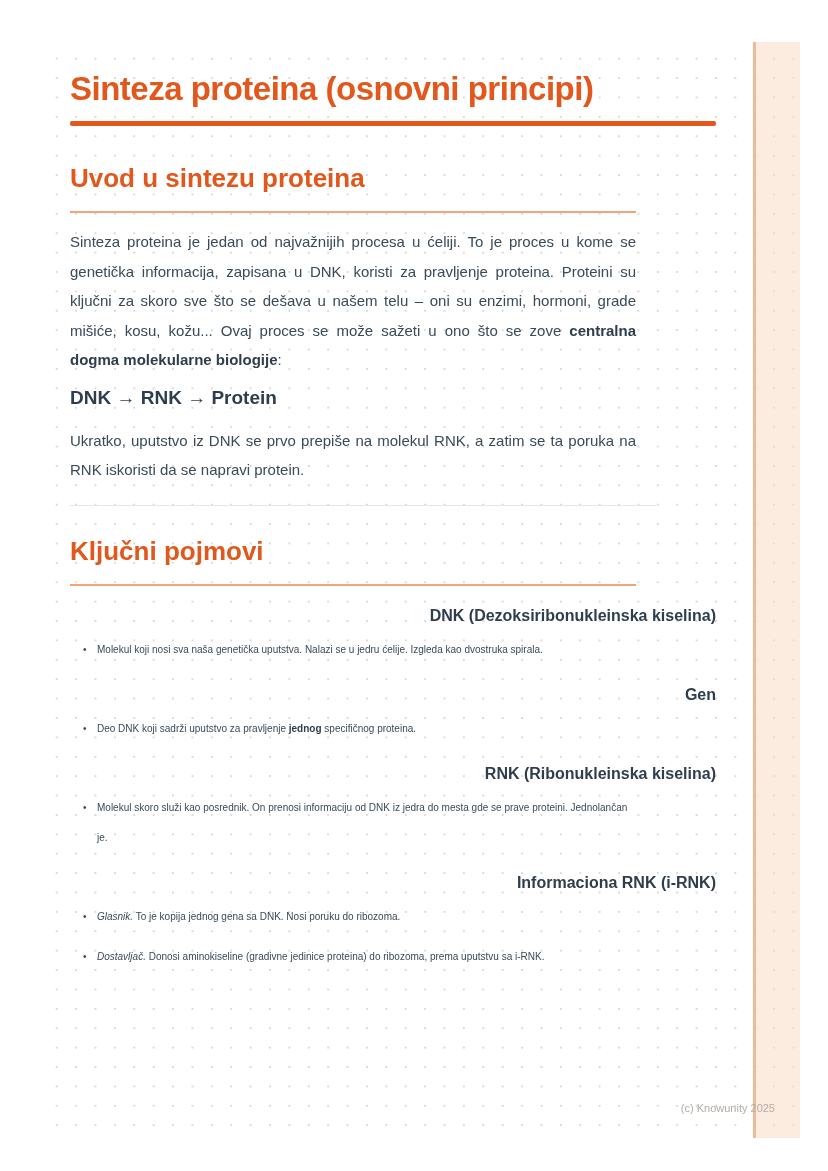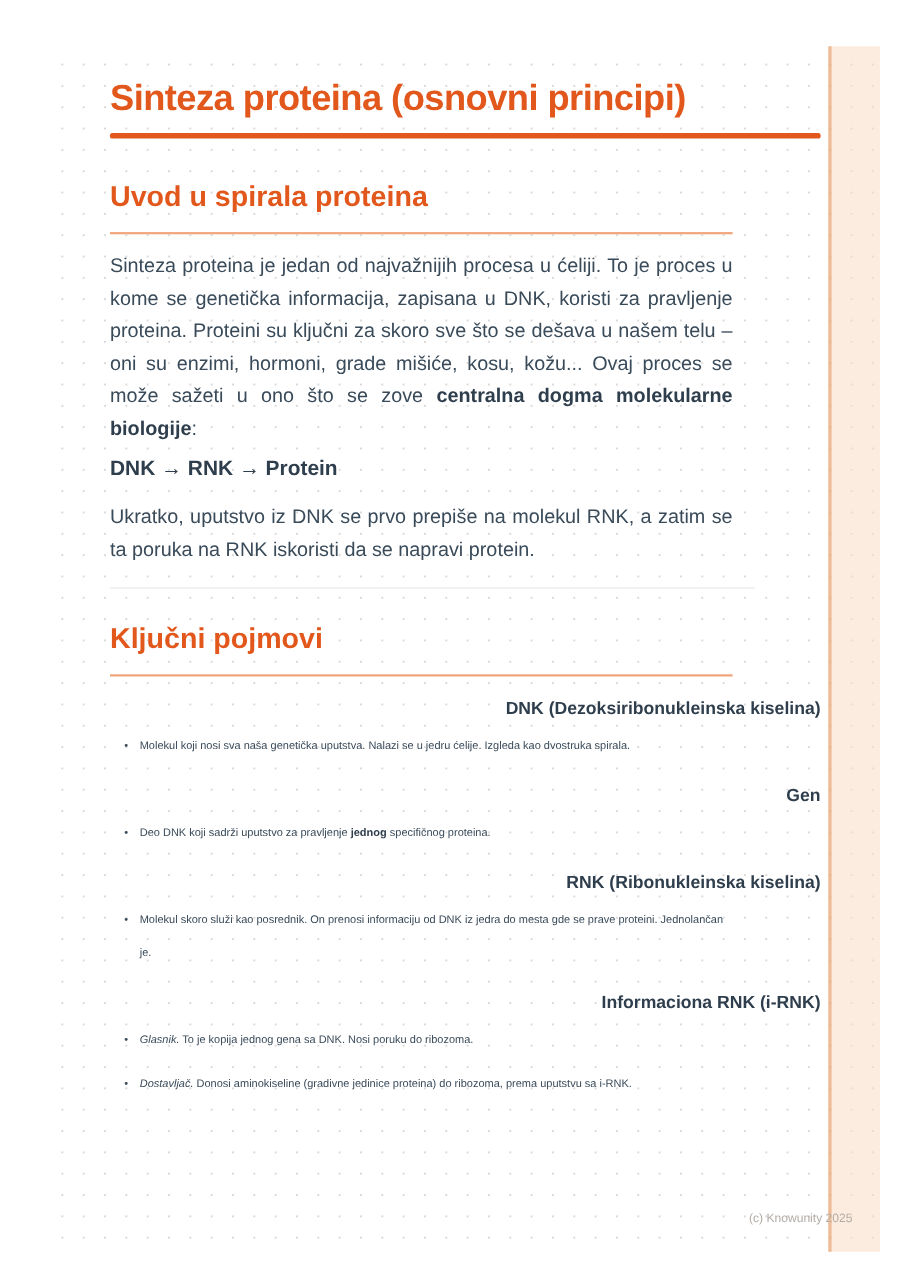--- a/index.html
+++ b/index.html
@@ -24,21 +24,20 @@
     position:absolute;
     right:0; top:0;
     width:47px; height:100%;
     background: rgba(249,220,197,0.55);
     border-left:3px solid rgba(228,148,90,0.55);
   }
   .content {
     position:absolute;
     left:28px; top:0;
     width:646px;
-    margin-left:30px;
   }
   h1 {
     margin-top:28px;
     font-size:33px;
     line-height:38px;
     letter-spacing:-0.5px;
     font-weight:bold;
     color:#E2571B;
   }
   .rule-thick {
@@ -56,21 +55,21 @@
   .h2-intro { margin-top:37px; }
   .h2-terms { margin-top:30px; }
   .rule-thin {
     margin-top:18px;
     width:566px; height:2px;
     background:#F0A478;
   }
   p.body {
     width:566px;
     margin-top:14px;
-    font-size:18px;
+    font-size:15px;
     line-height:29.5px;
     color:#394a59;
     text-align:justify;
   }
   p.dogma {
     margin-top:8px;
     font-size:19px;
     line-height:29px;
     color:#2f3e4d;
     font-weight:bold;
@@ -124,21 +123,21 @@
 
 <div class="sheet">
   <div class="strip"></div>
 
   <div class="content">
 
     <h1>Sinteza proteina (osnovni principi)</h1>
     <div class="rule-thick"></div>
 
     <section>
-      <h2 class="h2-intro">Uvod u spirala proteina</h2>
+      <h2 class="h2-intro">Uvod u sintezu proteina</h2>
       <div class="rule-thin"></div>
 
       <p class="body"><span>Sinteza proteina je jedan od najvažnijih procesa u ćeliji. To je proces u kome se genetička informacija, zapisana u DNK, koristi za pravljenje proteina. Proteini su ključni za skoro sve što se dešava u našem telu – oni su enzimi, hormoni, grade mišiće, kosu, kožu... Ovaj proces se može sažeti u ono što se zove </span><strong>centralna dogma molekularne biologije</strong><span>:</span></p>
 
       <p class="dogma">DNK → RNK → Protein</p>
 
       <p class="body">Ukratko, uputstvo iz DNK se prvo prepiše na molekul RNK, a zatim se ta poruka na RNK iskoristi da se napravi protein.</p>
     </section>
 
     <div class="divider"></div>

